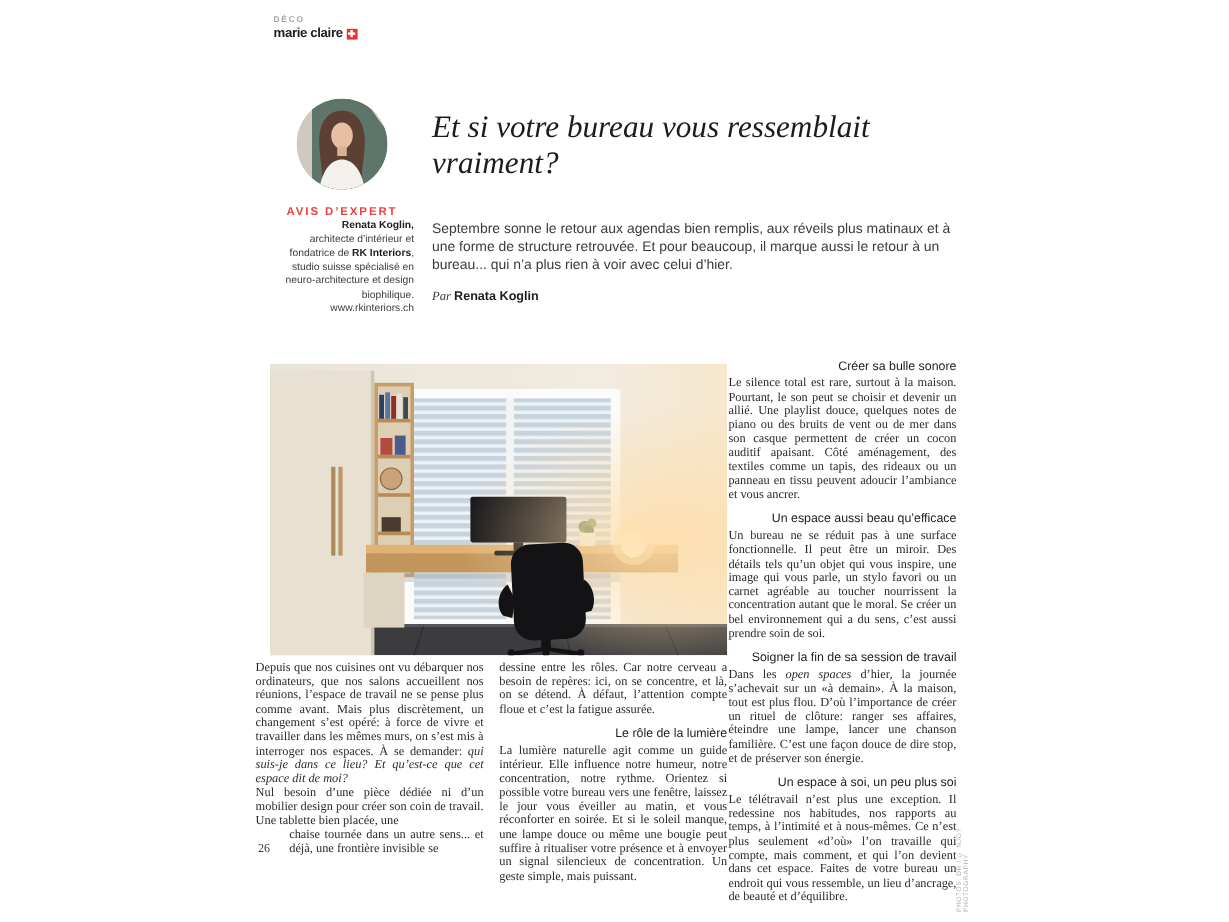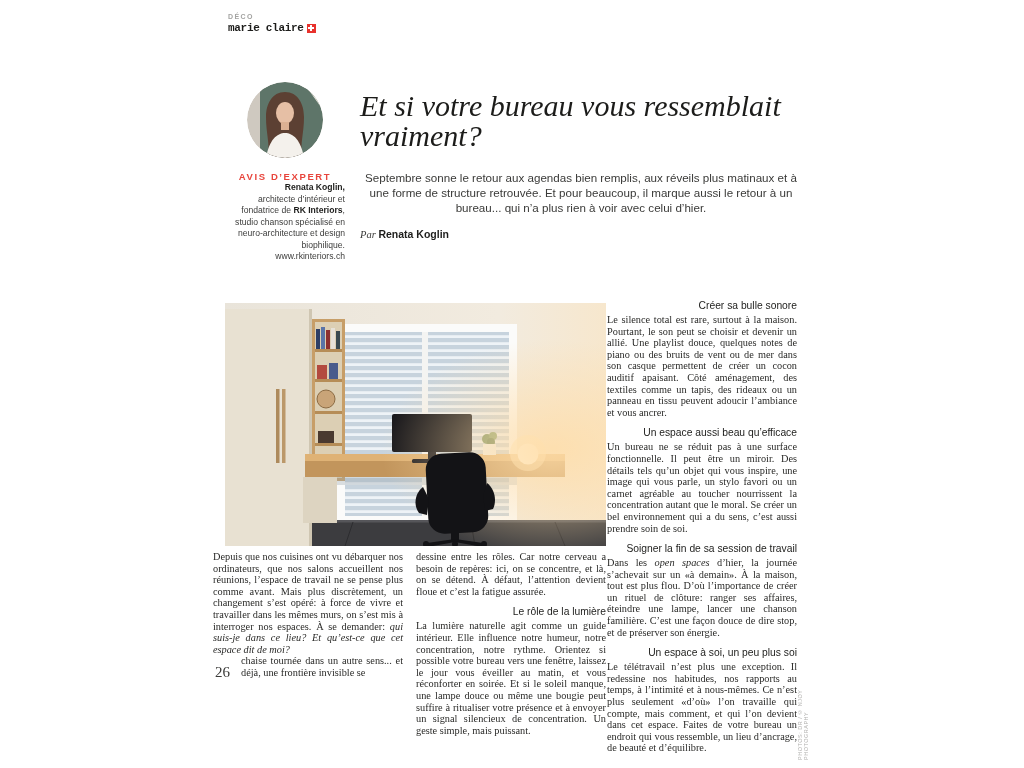--- a/index.html
+++ b/index.html
@@ -6,57 +6,57 @@
   html,body { background:#ffffff; }
   #page {
     position:relative; width:1024px; height:768px; background:#ffffff;
     overflow:hidden; font-family:"Liberation Sans", sans-serif; color:#1d1d1b;
   }
   .abs { position:absolute; }
 
   
   .masthead-section { font-size:7px; font-weight:bold; color:#a3a3a1; letter-spacing:1.4px; }
   .masthead-brand { display:flex; align-items:center; gap:3px; margin-top:2px;
-                    font-size:11px; font-weight:bold; letter-spacing:-0.3px; color:#1d1d1b;font-family:Liberation Mono, monospace; }
+                    font-size:11px; font-weight:bold; letter-spacing:-0.3px; color:#1d1d1b; }
   .flag { width:9px; height:9px; background:#e8322d; position:relative; display:inline-block; }
   .flag::before, .flag::after { content:""; position:absolute; background:#fff; }
   .flag::before { left:3.8px; top:1.8px; width:1.6px; height:5.4px; }
   .flag::after  { left:1.8px; top:3.8px; width:5.4px; height:1.6px; }
 
   
   .sidebar { left:225px; top:82px; width:120px; text-align:center; }
   .avatar { width:76px; height:76px; border-radius:50%; overflow:hidden; margin:0 auto; display:block; }
   .kicker { margin-top:13px; color:#e8453c; font-size:9.5px; font-weight:bold; letter-spacing:1.6px; }
   .bio { font-size:8.6px; line-height:1.34; color:#3c3c3b;text-align:right; }
   .bio .bname { display:block; font-weight:bold; color:#1d1d1b; }
   .bio b { font-weight:bold; color:#1d1d1b; }
 
   
   .headline { left:360px; top:84px; width:442px; }
   .title { font-size:30px; line-height:37px; font-weight:bold; letter-spacing:-0.6px; color:#1c1c1a; }
   .subtitle { margin-top:7px; font-family:"Liberation Serif", serif; font-style:italic;
-              font-size:30px; line-height:30px; font-weight:normal; color:#1c1c1a; }
-  .intro { margin-top:19px; font-size:11.6px; line-height:15px; color:#3a3a38;text-align:center; }
+              font-size:26px; line-height:30px; font-weight:normal; color:#1c1c1a; }
+  .intro { margin-top:32px; font-size:11.6px; line-height:15px; color:#3a3a38; }
   .byline { margin-top:13px; font-size:10.5px; }
   .byline .par { font-family:"Liberation Serif", serif; font-style:italic; color:#3a3a38; }
   .byline .name { font-weight:bold; }
 
   
   .photo { left:225px; top:303px; width:381px; height:243px; }
   .photo svg { display:block; width:100%; height:100%; }
 
   
   .bodycol { position:absolute; width:190px; font-family:"Liberation Serif", serif;
              font-size:10.3px; line-height:11.6px; text-align:justify; color:#2a2a28; }
   .bodycol h3 { font-family:"Liberation Sans", sans-serif; font-size:10.3px; line-height:12px;
                 font-weight:normal; color:#1d1d1b; text-align:right; margin:9px 0 2px 0; }
   .bodycol h3.first { margin-top:0; }
   .ital { font-style:italic; }
   .p2b { position:relative; padding-left:28px; }
-  .pagenum { position:absolute; left:2px; bottom:0; font-size:15px; color:#3a3a38; }
+  .pagenum { position:absolute; left:2px; bottom:0; font-size:10px; color:#3a3a38; }
 
   
   .credit { left:797px; top:645px; height:115px; font-size:5.5px; color:#b3b2b0;
             letter-spacing:0.5px; writing-mode:vertical-rl; transform:rotate(180deg); }
 </style>
 </head>
 <body>
 
 <div id="page">
 
@@ -82,21 +82,21 @@
           <polygon points="56,0 76,0 76,28" fill="#e9e5dc"></polygon>
           <path d="M38 10 C25 10 19 22 19 35 C19 52 23 60 21 76 L55 76 C53 60 57 52 57 35 C57 22 51 10 38 10 Z" fill="#5c4033"></path>
           <ellipse cx="38" cy="31" rx="9" ry="11" fill="#e6bfa5"></ellipse>
           <rect x="34" y="40" width="8" height="8" fill="#dbb093"></rect>
           <path d="M19 76 C22 58 30 51 38 51 C46 51 54 58 57 76 Z" fill="#f4f1ec"></path>
         </g>
       </svg>
     </span>
     <div class="kicker">AVIS D’EXPERT</div>
     <div class="bio">
-      <span class="bname">Renata Koglin,</span><span>architecte d’intérieur et fondatrice de </span><b>RK Interiors</b><span>, studio chanson spécialisé en neuro-architecture et design biophilique.</span>
+      <span class="bname">Renata Koglin,</span><span>architecte d’intérieur et fondatrice de </span><b>RK Interiors</b><span>, studio suisse spécialisé en neuro-architecture et design biophilique.</span>
       <div>www.rkinteriors.ch</div>
     </div>
   </div>
 
   <div class="abs headline">
     <div class="title">
     </div>
     <div class="subtitle">Et si votre bureau vous ressemblait vraiment?</div>
     <div class="intro">Septembre sonne le retour aux agendas bien remplis, aux réveils plus matinaux et à une forme de structure retrouvée. Et pour beaucoup, il marque aussi le retour à un bureau... qui n’a plus rien à voir avec celui d’hier.</div>
     <div class="byline">
@@ -185,27 +185,28 @@
         <path d="M230 236 L202 240 L198 243 L208 243 L230 239 L252 243 L262 243 L258 240 Z"></path>
         <circle cx="201" cy="241" r="3"></circle>
         <circle cx="259" cy="241" r="3"></circle>
         <circle cx="230" cy="241" r="3"></circle>
       </g>
     </svg>
   </div>
 
   <div class="bodycol" style="left:213px; top:551px;">
     <p><span>Depuis que nos cuisines ont vu débarquer nos ordinateurs, que nos salons accueillent nos réunions, l’espace de travail ne se pense plus comme avant. Mais plus discrètement, un changement s’est opéré: à force de vivre et travailler dans les mêmes murs, on s’est mis à interroger nos espaces. À se demander: </span><span class="ital">qui suis-je dans ce lieu? Et qu’est-ce que cet espace dit de moi?</span></p>
+    <p>Nul besoin d’une pièce dédiée ni d’un mobilier design pour créer son coin de travail. Une tablette bien placée, une</p>
     <p class="p2b">
       <span class="pagenum">26</span><span>chaise tournée dans un autre sens... et déjà, une frontière invisible se</span>
     </p>
   </div>
 
   <div class="bodycol" style="left:416px; top:551px;">
-    <p>dessine entre les rôles. Car notre cerveau a besoin de repères: ici, on se concentre, et là, on se détend. À défaut, l’attention devient floue et c’est la fatigue assurée.</p>
+    <p>dessine entre les rôles. Car notre cerveau a besoin de repères: ici, on se concentre, et là, on se détend. À défaut, l’attention compte floue et c’est la fatigue assurée.</p>
     <h3>Le rôle de la lumière</h3>
     <p>La lumière naturelle agit comme un guide intérieur. Elle influence notre humeur, notre concentration, notre rythme. Orientez si possible votre bureau vers une fenêtre, laissez le jour vous éveiller au matin, et vous réconforter en soirée. Et si le soleil manque, une lampe douce ou même une bougie peut suffire à ritualiser votre présence et à envoyer un signal silencieux de concentration. Un geste simple, mais puissant.</p>
   </div>
 
   <div class="bodycol" style="left:607px; top:300px;">
     <h3 class="first">Créer sa bulle sonore</h3>
     <p>Le silence total est rare, surtout à la maison. Pourtant, le son peut se choisir et devenir un allié. Une playlist douce, quelques notes de piano ou des bruits de vent ou de mer dans son casque permettent de créer un cocon auditif apaisant. Côté aménagement, des textiles comme un tapis, des rideaux ou un panneau en tissu peuvent adoucir l’ambiance et vous ancrer.</p>
     <h3>Un espace aussi beau qu’efficace</h3>
     <p>Un bureau ne se réduit pas à une surface fonctionnelle. Il peut être un miroir. Des détails tels qu’un objet qui vous inspire, une image qui vous parle, un stylo favori ou un carnet agréable au toucher nourrissent la concentration autant que le moral. Se créer un bel environnement qui a du sens, c’est aussi prendre soin de soi.</p>
     <h3>Soigner la fin de sa session de travail</h3>

